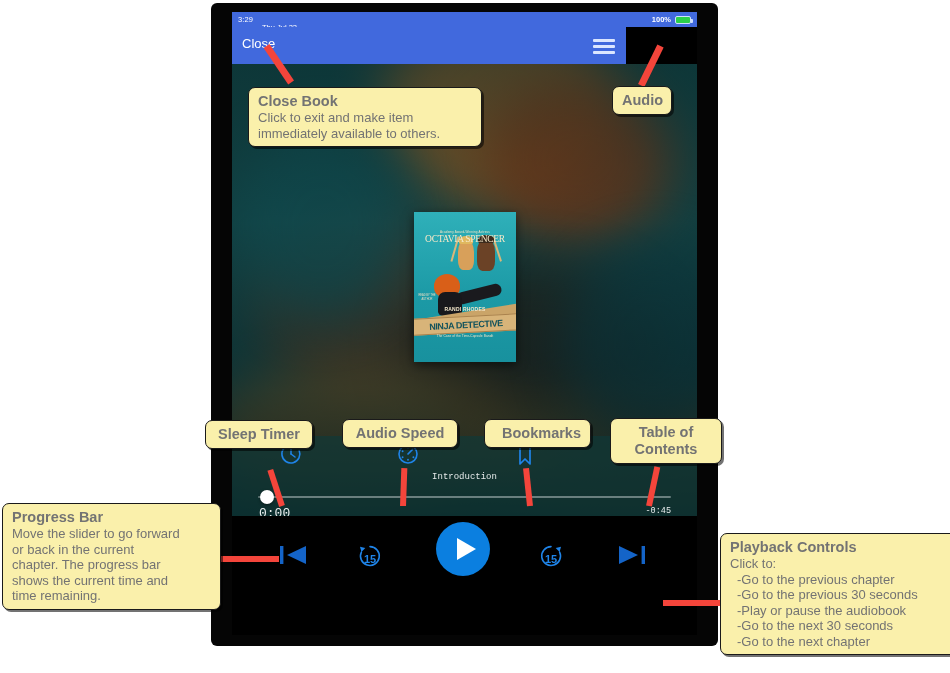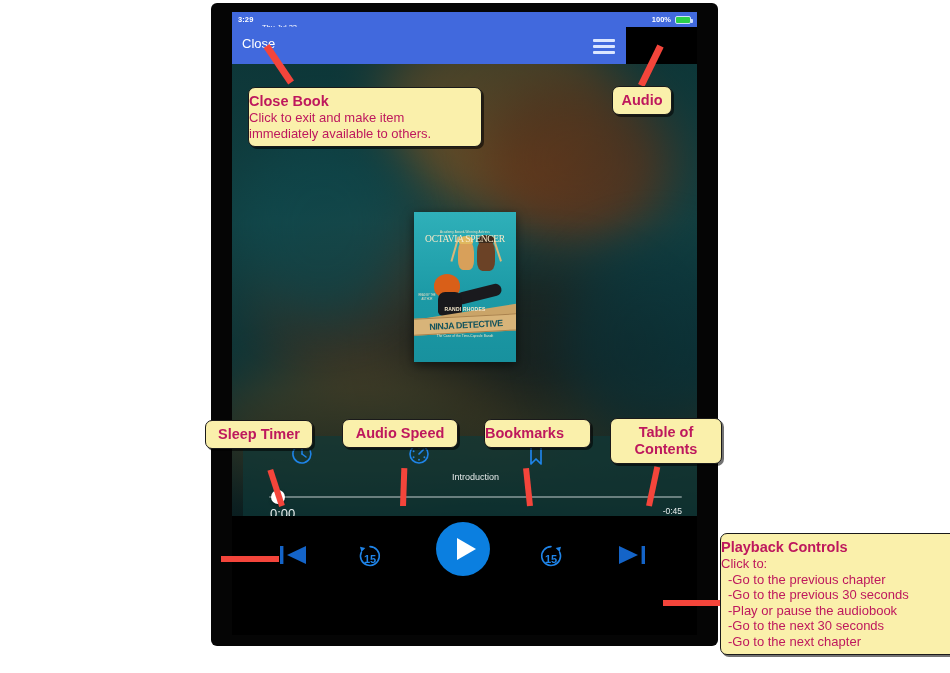--- a/index.html
+++ b/index.html
@@ -26,21 +26,21 @@
   }
 
   
   .statusbar {
     position: absolute; left: 0; top: 0; width: 465px; height: 15px;
     background: #4169dd;
     color: #ffffff;
     font-size: 7.5px;
     line-height: 15px;
   }
-  .sb-time { position: absolute; left: 6px; top: 0; font-weight: bold; letter-spacing: .1px; text-align: center; }
+  .sb-time { position: absolute; left: 6px; top: 0; font-weight: normal; letter-spacing: .1px; text-align: center; }
   .sb-date { position: absolute; left: 30px; top: 8px; }
   .sb-pct  { position: absolute; right: 26px; top: 0; font-weight: bold; }
   .sb-batt {
     position: absolute; right: 6px; top: 4px;
     width: 16px; height: 8px;
     border: 1px solid #cfe0ff; border-radius: 2px;
     background: #2bd14b;
   }
   .sb-batt::after {
     content: ""; position: absolute; right: -3px; top: 2px;
@@ -154,22 +154,23 @@
     line-height: 17px; letter-spacing: -.4px;
     font-family: "Liberation Sans Narrow", "Liberation Sans", sans-serif;
   }
   .cv-sub {
     position: absolute; left: 0; top: 122px; width: 100%;
     text-align: center; color: #f0e3c6; font-size: 3.2px; letter-spacing: .1px;
   }
 
   
   .ctrl-panel {
-    position: absolute; left: 11px; top: 424px; width: 465px; height: 80px;
+    position: absolute; left: 0; top: 424px; width: 465px; height: 80px;
     background: rgba(13,58,58,.62);
+    font-family: Liberation Mono, monospace;
   }
   .icon-row { position: absolute; left: 0; top: 0; width: 100%; height: 34px; }
   .icon-btn {
     position: absolute; top: 3px; width: 30px; height: 30px; cursor: pointer;
   }
   .icon-sleep { left: 44px; }
   .icon-speed { left: 161px; }
   .icon-bookmark { left: 278px; }
   .icon-toc { left: 393px; }
   .icon-btn svg { display: block; }
@@ -219,33 +220,33 @@
     border-bottom: 11px solid transparent;
   }
 
   
   .callout {
     position: absolute;
     background: #faf0ab;
     border: 1.5px solid #1a1a1a;
     border-radius: 7px;
     box-shadow: 2px 2px 0 rgba(0,0,0,.55);
-    color: #be185d;
-    padding: 5px 0;
+    color: #737373;
+    padding: 5px 9px;
   }
   .callout .c-title { font-size: 14.5px; font-weight: bold; line-height: 17px; white-space: nowrap; }
   .callout .c-body  { font-size: 13px; line-height: 15.5px; }
   .callout .c-list   { font-size: 13px; line-height: 15.5px; padding-left: 7px; }
 
   .co-close    { left: 248px; top: 87px;  width: 234px; }
   .co-help     { left: 612px; top: 86px;  width: 60px; text-align: center; }
   .co-help .c-title { text-align: center; }
   .co-sleep    { left: 205px; top: 420px; width: 108px; text-align: center; }
   .co-speed    { left: 342px; top: 419px; width: 116px; text-align: center; }
-  .co-book     { left: 484px; top: 419px; width: 107px; text-align: left; }
+  .co-book     { left: 484px; top: 419px; width: 107px; text-align: right; }
   .co-toc      { left: 610px; top: 418px; width: 112px; text-align: center; }
   .co-toc .c-title { white-space: normal; }
   .co-progress { left: 2px;   top: 503px; width: 219px; }
   .co-playback { left: 720px; top: 533px; width: 272px; }
 
   
   .leader { position: absolute; background: #f4453b; }
   .l-close { left: 263px; top: 46px;  width: 7px; height: 44px;
              transform: rotate(-34deg); transform-origin: top center; }
   .l-help  { left: 657px; top: 46px;  width: 7px; height: 44px;
@@ -443,20 +444,28 @@
   </div>
 
   <div class="callout co-book">
     <div class="c-title">Bookmarks</div>
   </div>
 
   <div class="callout co-toc">
     <div class="c-title">Table of Contents</div>
   </div>
 
+  <div class="callout co-progress">
+    <div class="c-title">Progress Bar</div>
+    <div class="c-body">Move the slider to go forward</div>
+    <div class="c-body">or back in the current</div>
+    <div class="c-body">chapter. The progress bar</div>
+    <div class="c-body">shows the current time and</div>
+    <div class="c-body">time remaining.</div>
+  </div>
 
   <div class="callout co-playback">
     <div class="c-title">Playback Controls</div>
     <div class="c-body">Click to:</div>
     <div class="c-list">-Go to the previous chapter</div>
     <div class="c-list">-Go to the previous 30 seconds</div>
     <div class="c-list">-Play or pause the audiobook</div>
     <div class="c-list">-Go to the next 30 seconds</div>
     <div class="c-list">-Go to the next chapter</div>
   </div>

